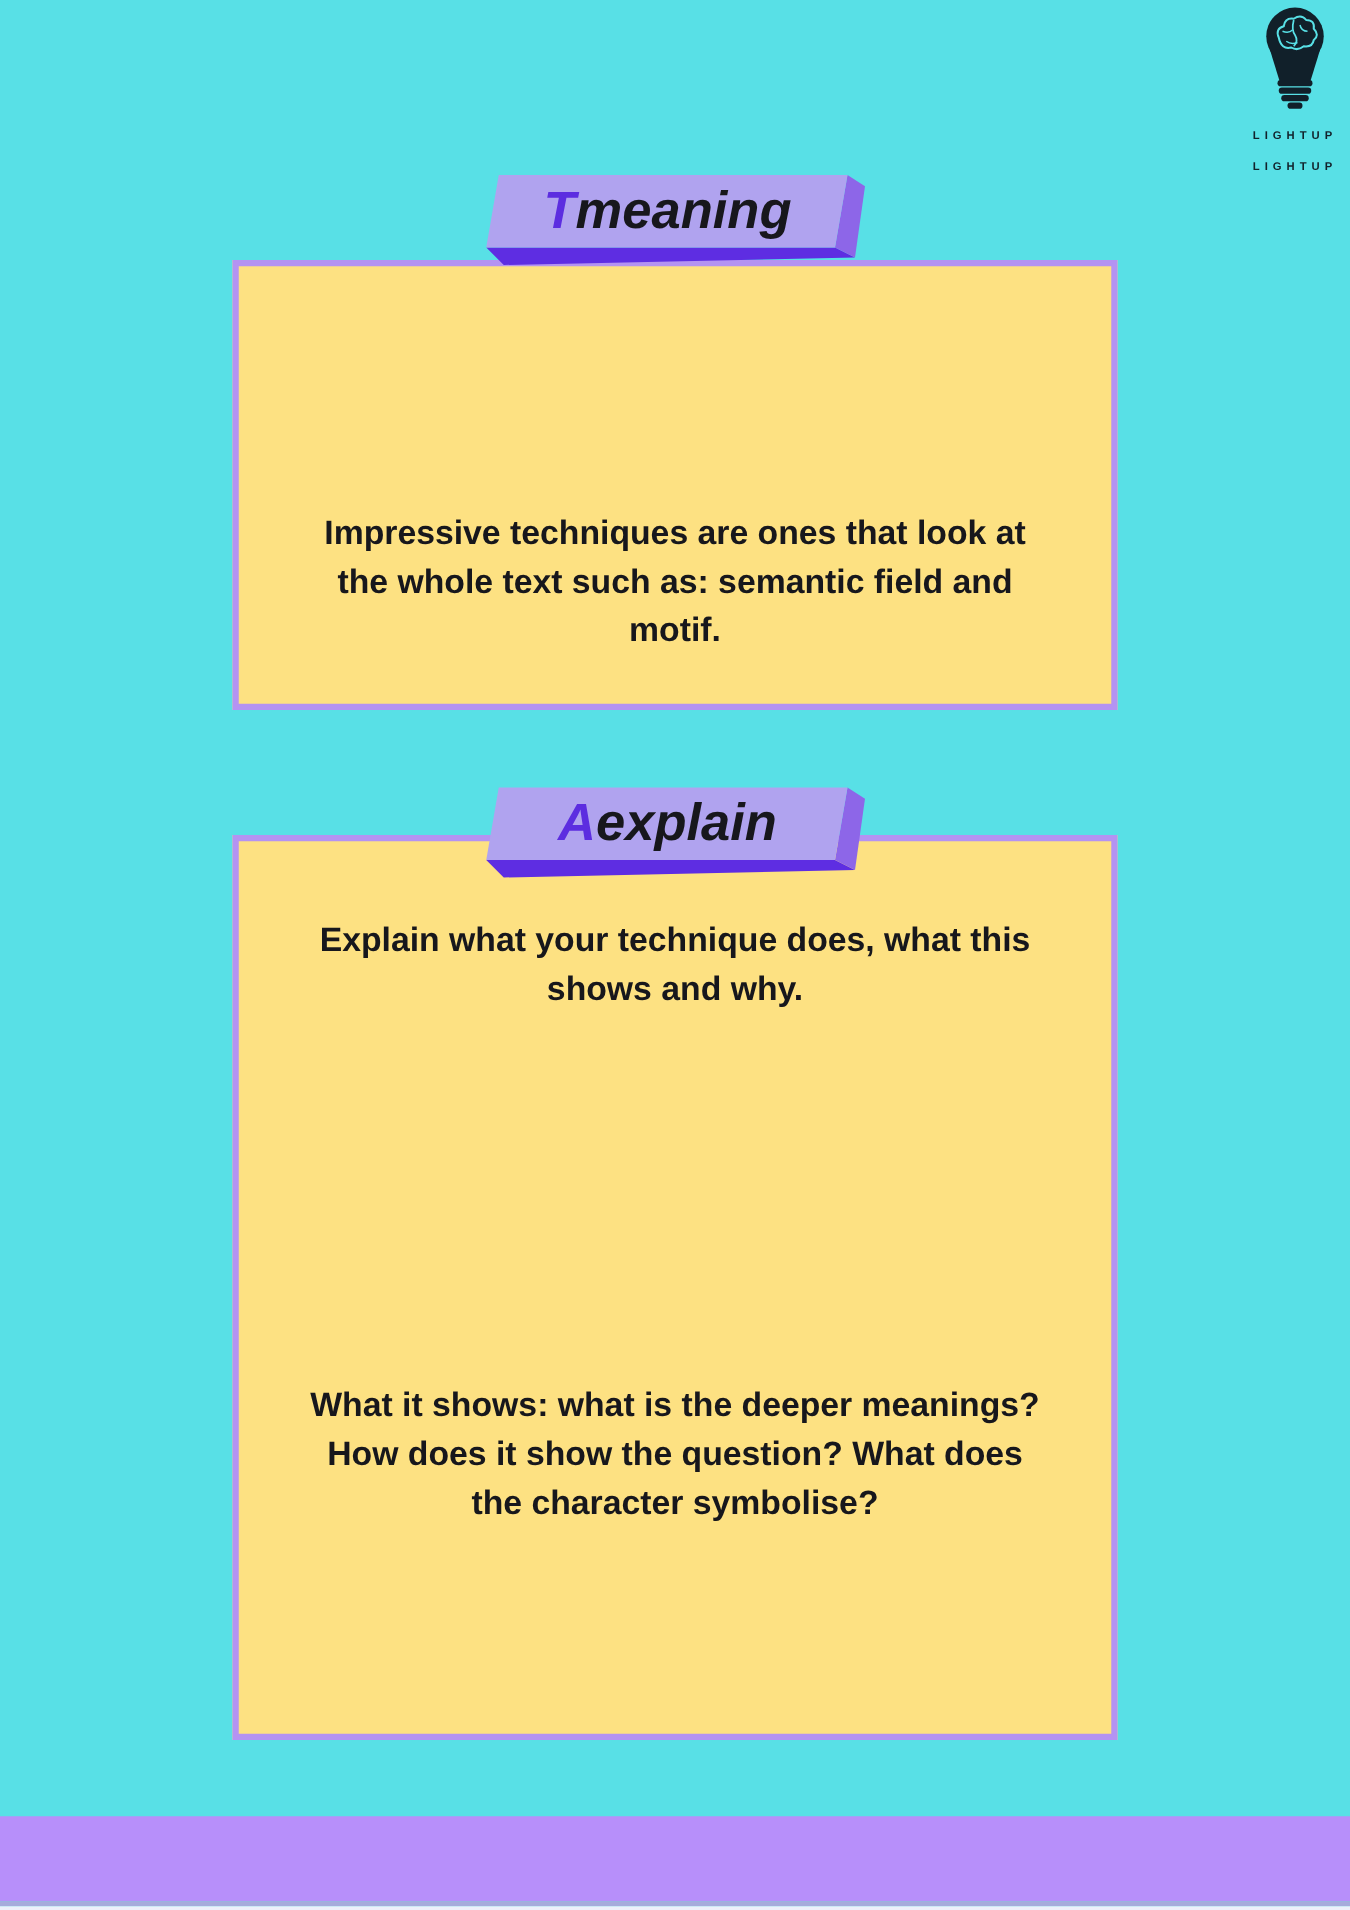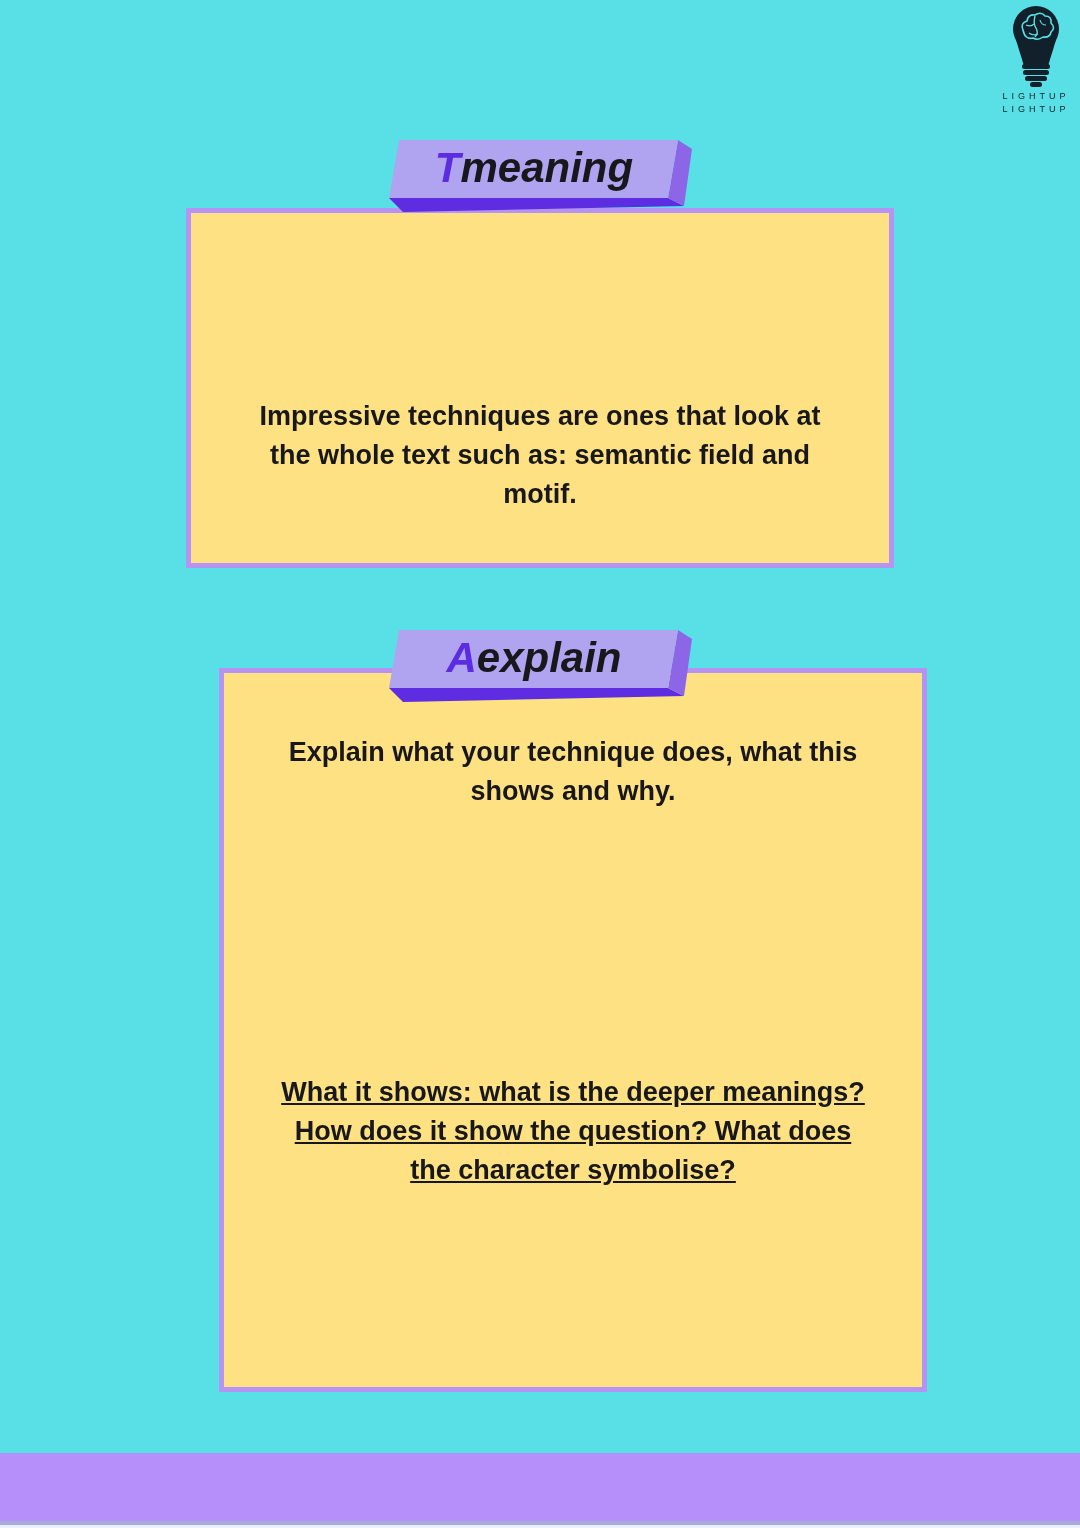--- a/index.html
+++ b/index.html
@@ -8,22 +8,22 @@
     width:1080px;height:1528px;
     background:var(--bg,#58e0e6);
     overflow:hidden;
     font-family:"Liberation Sans",sans-serif;
   }
 
   
   .logo{position:absolute;left:998px;top:4px;width:76px;text-align:center;}
   .logo svg{display:block;margin:0 auto;}
   .logo-line{
-    font-size:9px;font-weight:normal;letter-spacing:4px;
-    color:#12222b;line-height:13px;white-space:nowrap;
+    font-size:9px;font-weight:bold;letter-spacing:4px;
+    color:#12222b;line-height:13px;white-space:nowrap;margin-top:12px;
   }
 
   
   .banner{position:absolute;width:320px;height:80px;z-index:3;}
   .banner svg{position:absolute;left:0;top:0;}
   .banner-text{
     position:absolute;left:4px;top:0;width:290px;height:60px;
     display:flex;align-items:center;justify-content:center;
     font-style:italic;font-weight:bold;font-size:42px;
     color:var(--text,#17171c);letter-spacing:0px;
@@ -33,31 +33,31 @@
   .banner-analysis{left:385px;top:628px;}
 
   
   .card{
     position:absolute;left:186px;width:708px;
     background:var(--card_yellow,#fde182);
     border:5px solid var(--card_border,#b493f2);
     box-sizing:border-box;z-index:2;
   }
   .card-technique{top:208px;height:360px;}
-  .card-analysis{top:668px;height:724px;margin-left:33px;}
+  .card-analysis{top:668px;height:724px;}
   .para{
     position:absolute;left:14px;right:14px;margin:0;
     text-align:center;font-weight:bold;font-size:27px;line-height:39px;
     color:var(--text,#17171c);white-space:pre-line;
   }
   .t-p1{top:28px;}
-  .t-p2{top:184px;}
+  .t-p2{top:194px;}
   .a-p1{top:60px;}
   .a-p2{top:213px;}
-  .a-p3{top:400px;text-decoration:underline;}
+  .a-p3{top:432px;}
   .a-p4{top:598px;}
 
   
   .bottom-bar{position:absolute;left:0;bottom:0;width:1080px;height:75px;}
   .bottom-bar .main{position:absolute;left:0;top:0;width:100%;height:68px;background:var(--bottom_bar,#b78ffa);}
   .bottom-bar .strip1{position:absolute;left:0;top:68px;width:100%;height:4px;background:#a6abdc;}
   .bottom-bar .strip2{position:absolute;left:0;top:72px;width:100%;height:3px;background:#edf0fb;}
 </style>
 </head>
 <body>

